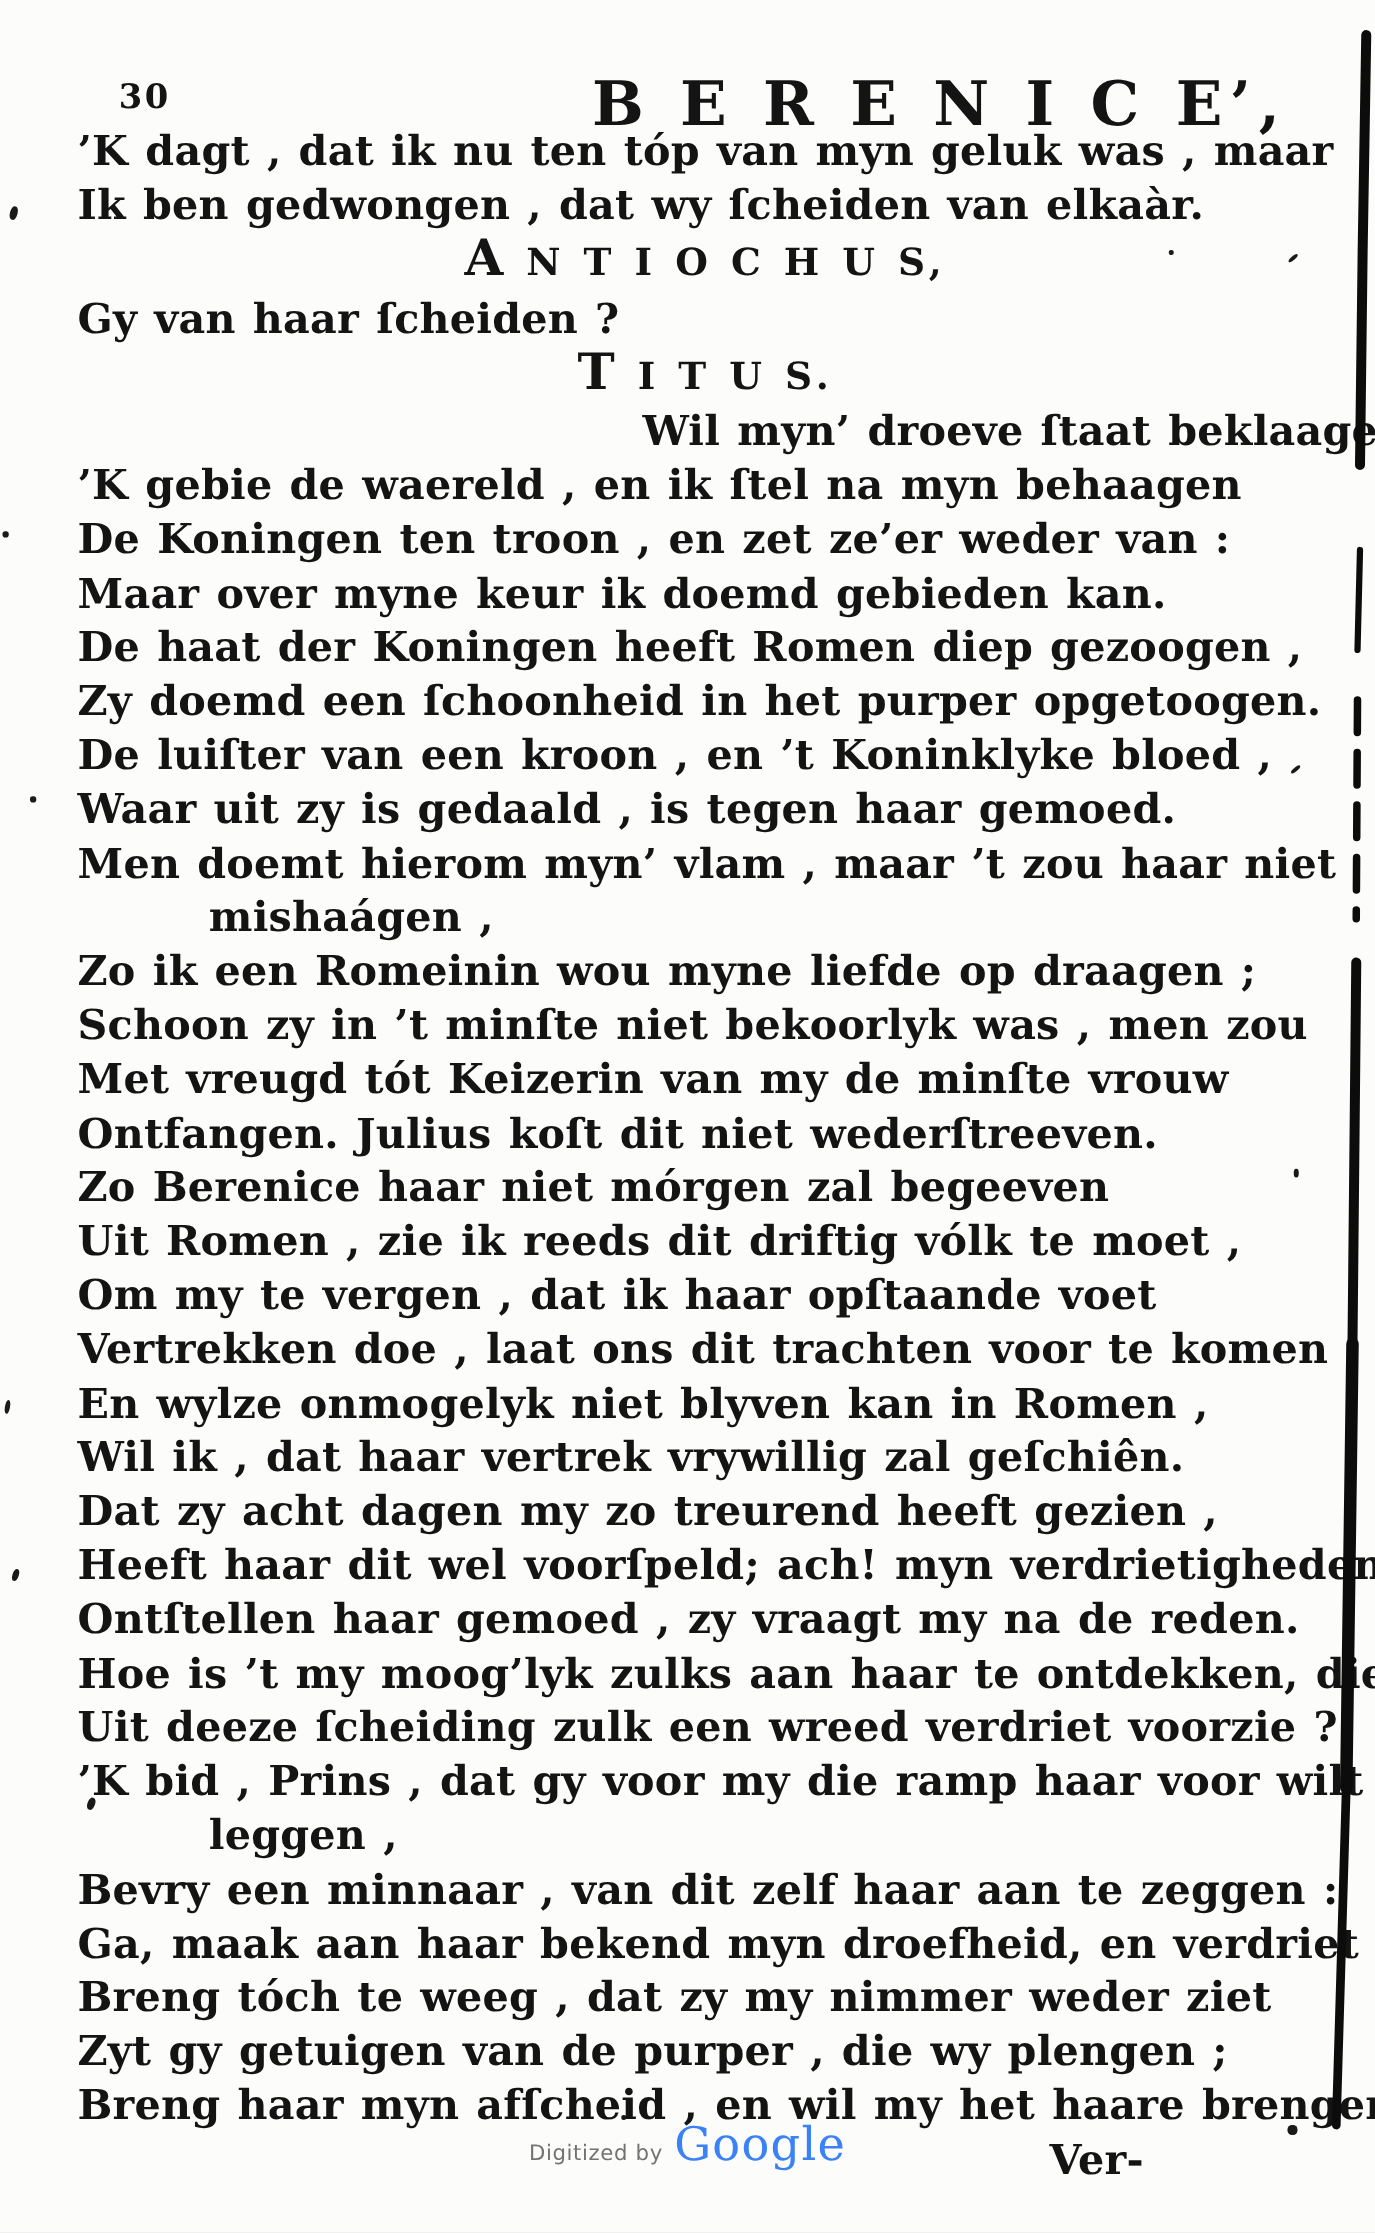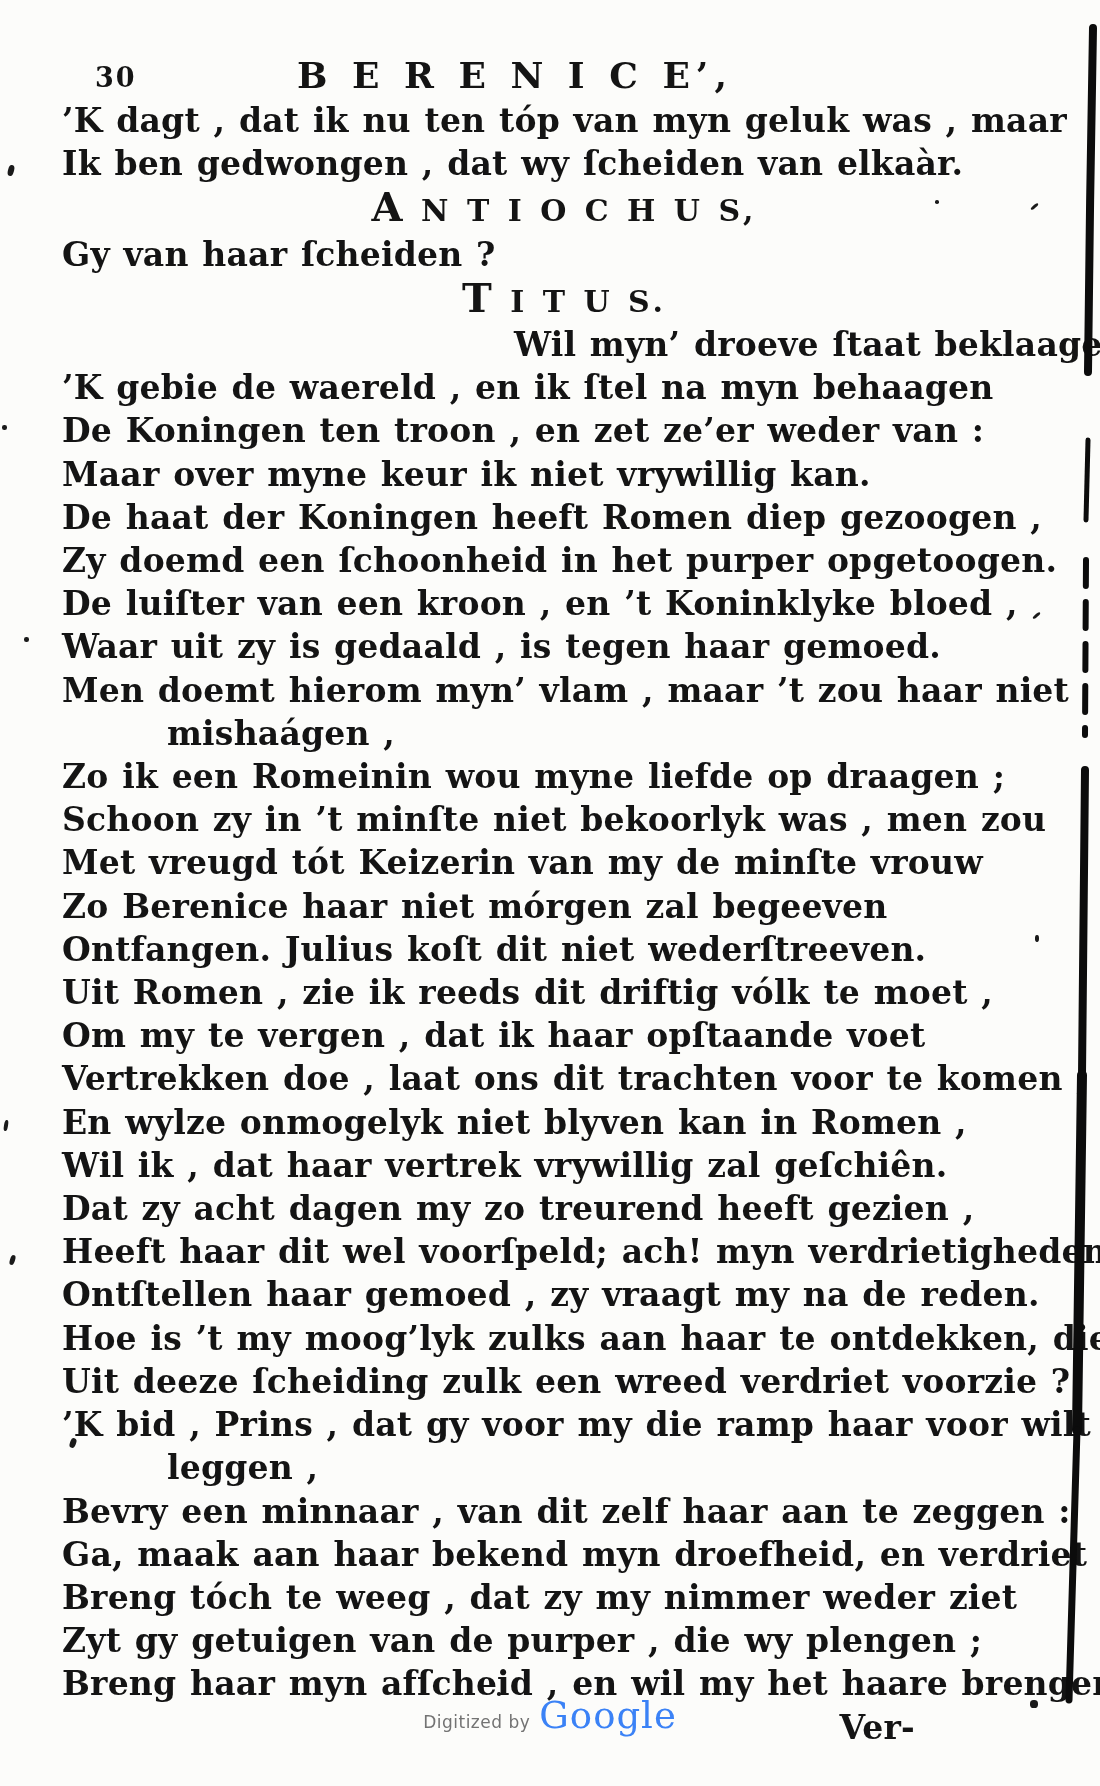--- a/index.html
+++ b/index.html
@@ -8,21 +8,21 @@
     background:#fcfcfa;overflow:hidden;
     font-family:"DejaVu Serif",serif;color:#141414;
   }
   
   .page-number{
     position:absolute;left:95px;top:62px;
     font-size:27px;font-weight:700;letter-spacing:2px;
   }
   .page-title{
     position:absolute;left:0;right:70px;top:54px;margin:0;
-    text-align:center;font-size:36px;font-weight:700;letter-spacing:6px;
+    text-align:right;font-size:49px;font-weight:700;letter-spacing:6px;
   }
   
   .text-block{position:absolute;left:62px;top:99px;width:1005px;}
   .line{
     margin:0;white-space:nowrap;overflow:visible;
     font-weight:700;font-size:33px;line-height:43.2px;
     letter-spacing:0.2px;word-spacing:2px;
   }
   .speaker{
     text-align:center;font-size:30px;letter-spacing:4px;word-spacing:0;
@@ -57,32 +57,32 @@
 
   <div class="text-block" id="poem">
       <p class="line">’K dagt , dat ik nu ten tóp van myn geluk was , maar</p>
       <p class="line">Ik ben gedwongen , dat wy ſcheiden van elkaàr.</p>
       <p class="line speaker">A N T I O C H U S,</p>
       <p class="line">Gy van haar ſcheiden ?</p>
       <p class="line speaker">T I T U S.</p>
       <p class="line turnover-right">Wil myn’ droeve ſtaat beklaagen ;</p>
       <p class="line">’K gebie de waereld , en ik ſtel na myn behaagen</p>
       <p class="line">De Koningen ten troon , en zet ze’er weder van :</p>
-      <p class="line">Maar over myne keur ik niet vrywillig kan.</p>
+      <p class="line">Maar over myne keur ik doemd gebieden kan.</p>
       <p class="line">De haat der Koningen heeft Romen diep gezoogen ,</p>
       <p class="line">Zy doemd een ſchoonheid in het purper opgetoogen.</p>
       <p class="line">De luiſter van een kroon , en ’t Koninklyke bloed ,</p>
       <p class="line">Waar uit zy is gedaald , is tegen haar gemoed.</p>
       <p class="line">Men doemt hierom myn’ vlam , maar ’t zou haar niet</p>
       <p class="line indent">mishaágen ,</p>
       <p class="line">Zo ik een Romeinin wou myne liefde op draagen ;</p>
       <p class="line">Schoon zy in ’t minſte niet bekoorlyk was , men zou</p>
       <p class="line">Met vreugd tót Keizerin van my de minſte vrouw</p>
+      <p class="line">Ontfangen.  Julius koſt dit niet wederſtreeven.</p>
       <p class="line">Zo Berenice haar niet mórgen zal begeeven</p>
-      <p class="line">Ontfangen.  Julius koſt dit niet wederſtreeven.</p>
       <p class="line">Uit Romen , zie ik reeds dit driftig vólk te moet ,</p>
       <p class="line">Om my te vergen , dat ik haar opſtaande voet</p>
       <p class="line">Vertrekken doe , laat ons dit trachten voor te komen ,</p>
       <p class="line">En wylze onmogelyk niet blyven kan in Romen ,</p>
       <p class="line">Wil ik , dat haar vertrek vrywillig zal geſchiên.</p>
       <p class="line">Dat zy acht dagen my zo treurend heeft gezien ,</p>
       <p class="line">Heeft haar dit wel voorſpeld; ach! myn verdrietigheden</p>
       <p class="line">Ontſtellen haar gemoed , zy vraagt my na de reden.</p>
       <p class="line">Hoe is ’t my moog’lyk zulks aan haar te ontdekken,  die</p>
       <p class="line">Uit deeze ſcheiding zulk een wreed verdriet voorzie ?</p>

